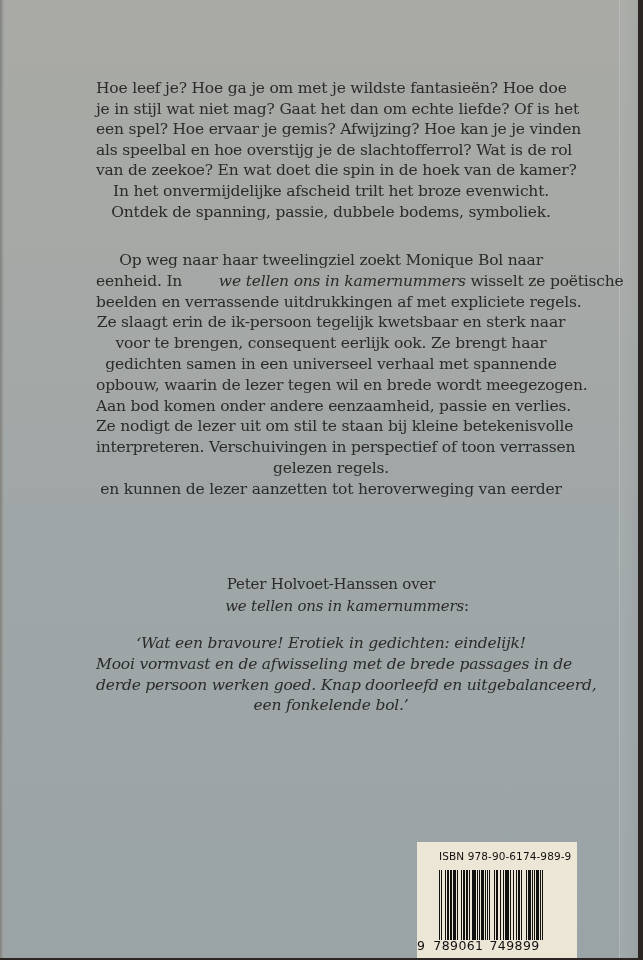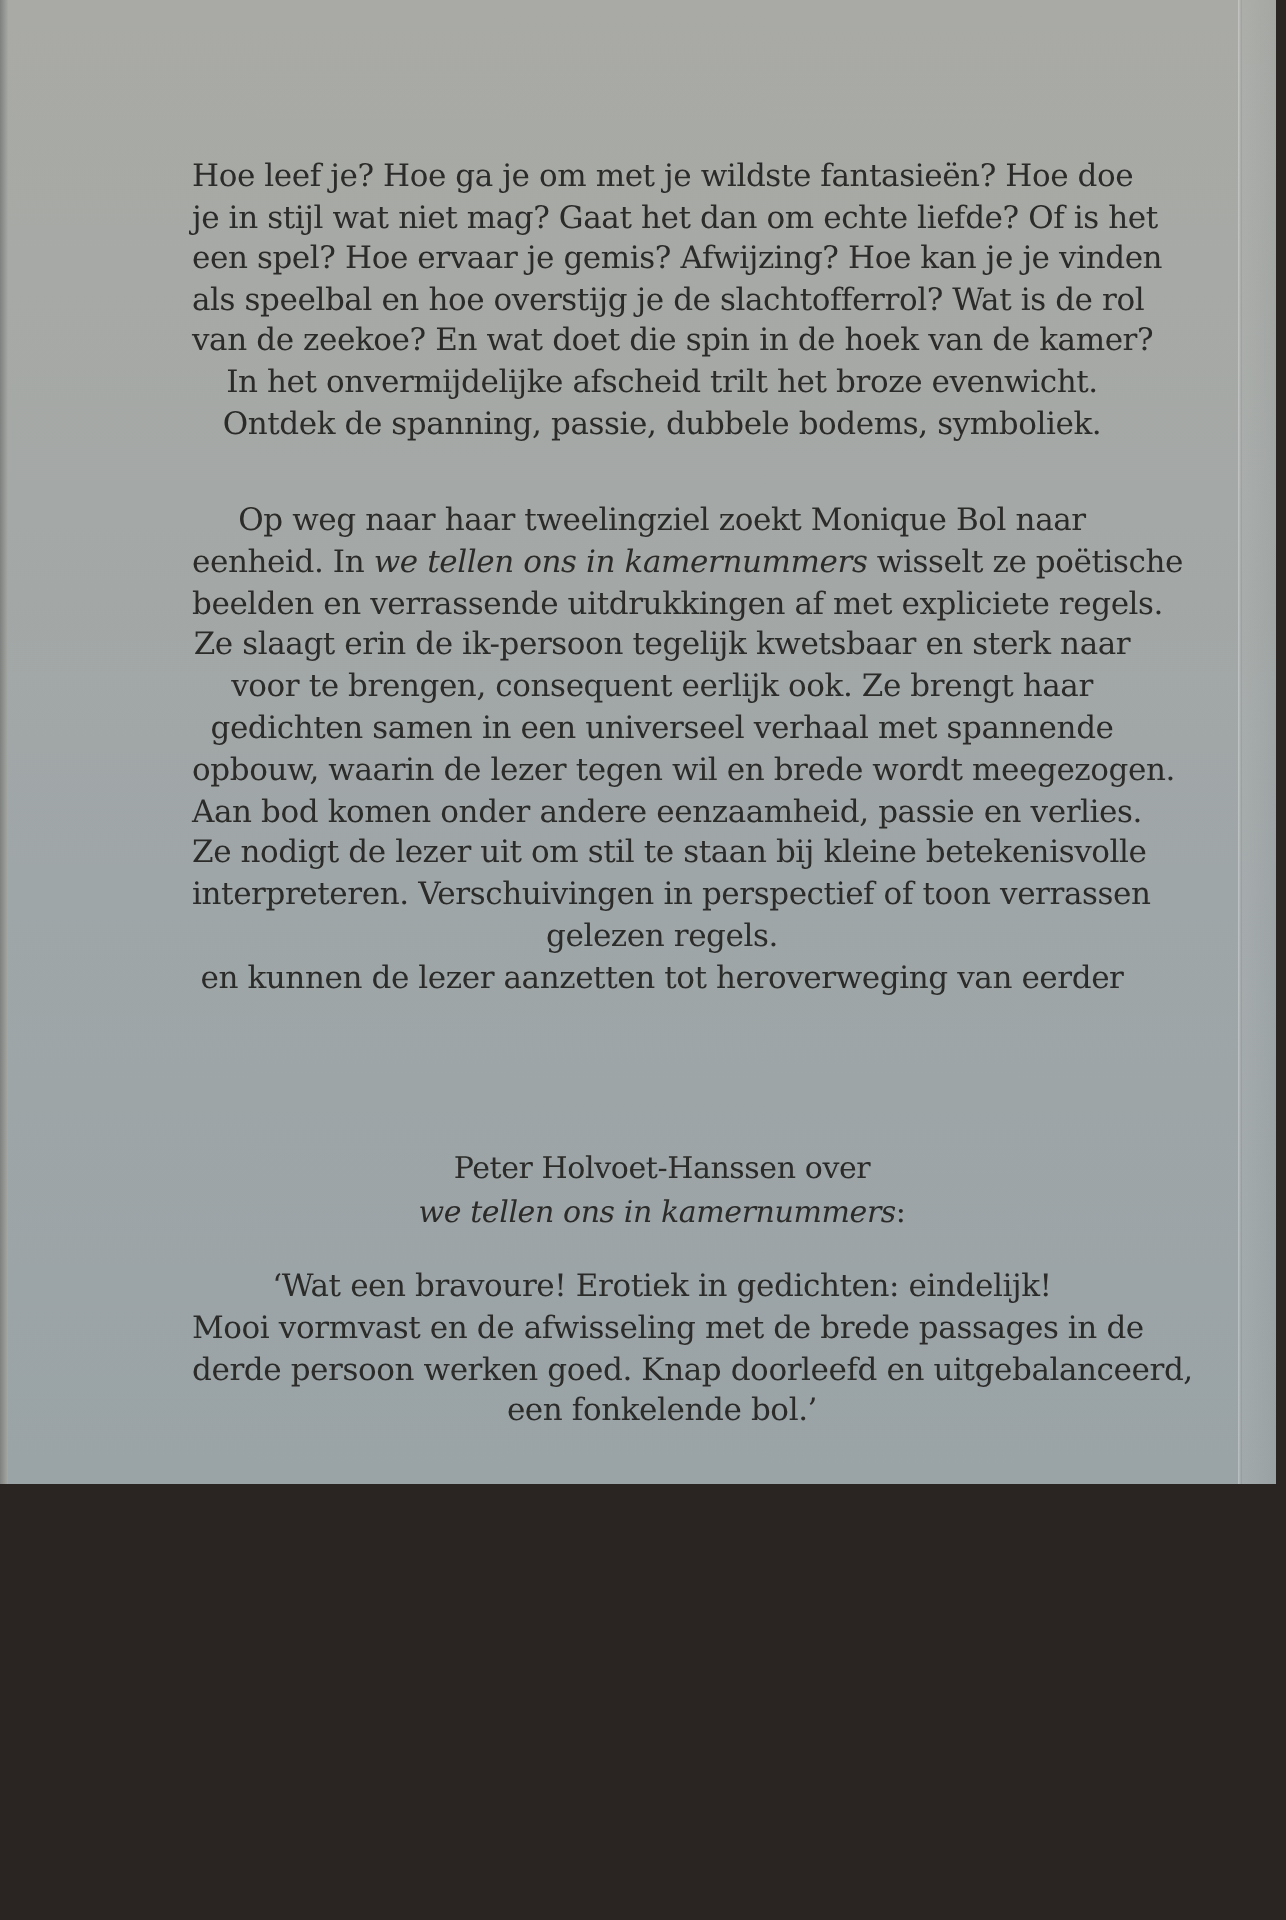--- a/index.html
+++ b/index.html
@@ -8,21 +8,21 @@
       width: 643px;
       height: 960px;
       overflow: hidden;
       background: #2a2522;
     }
     .cover {
       position: absolute;
       left: 0;
       top: 0;
       width: 638px;
-      height: 742px;
+      height: 958px;
       background: linear-gradient(180deg, #a9aaa5 0%, #a4a8a6 35%, #9fa6a8 60%, #9aa3a6 100%);
       overflow: hidden;
     }
     .cover::before {
       content: "";
       position: absolute;
       left: 0; top: 0; bottom: 0;
       width: 4px;
       background: linear-gradient(90deg, #7e817f, #a6a8a4);
     }
@@ -48,22 +48,22 @@
       position: absolute;
       left: 96px;
       width: 470px;
       font-size: 15.5px;
       letter-spacing: -0.2px;
     }
     .p1 { top: 78px; line-height: 20.6px; }
     .p2 { top: 250px; line-height: 20.8px; }
     .p2 .line, .p1 .line, .quote .line, .attrib .line { display: block; white-space: nowrap; }
     .attrib { top: 573px; line-height: 22px; font-size: 15px; }
-    .quote { top: 633px; line-height: 20.8px; }
-    .ital { font-style: italic; }
+    .quote { top: 633px; line-height: 20.8px; font-style: italic; }
+    .ital { font-style: italic; margin-left: 32px; }
     .barcode-label {
       position: absolute;
       left: 417px;
       top: 842px;
       width: 160px;
       height: 120px;
       background: #ece6d6;
       font-family: "DejaVu Sans", "Liberation Sans", sans-serif;
       color: #111;
     }

